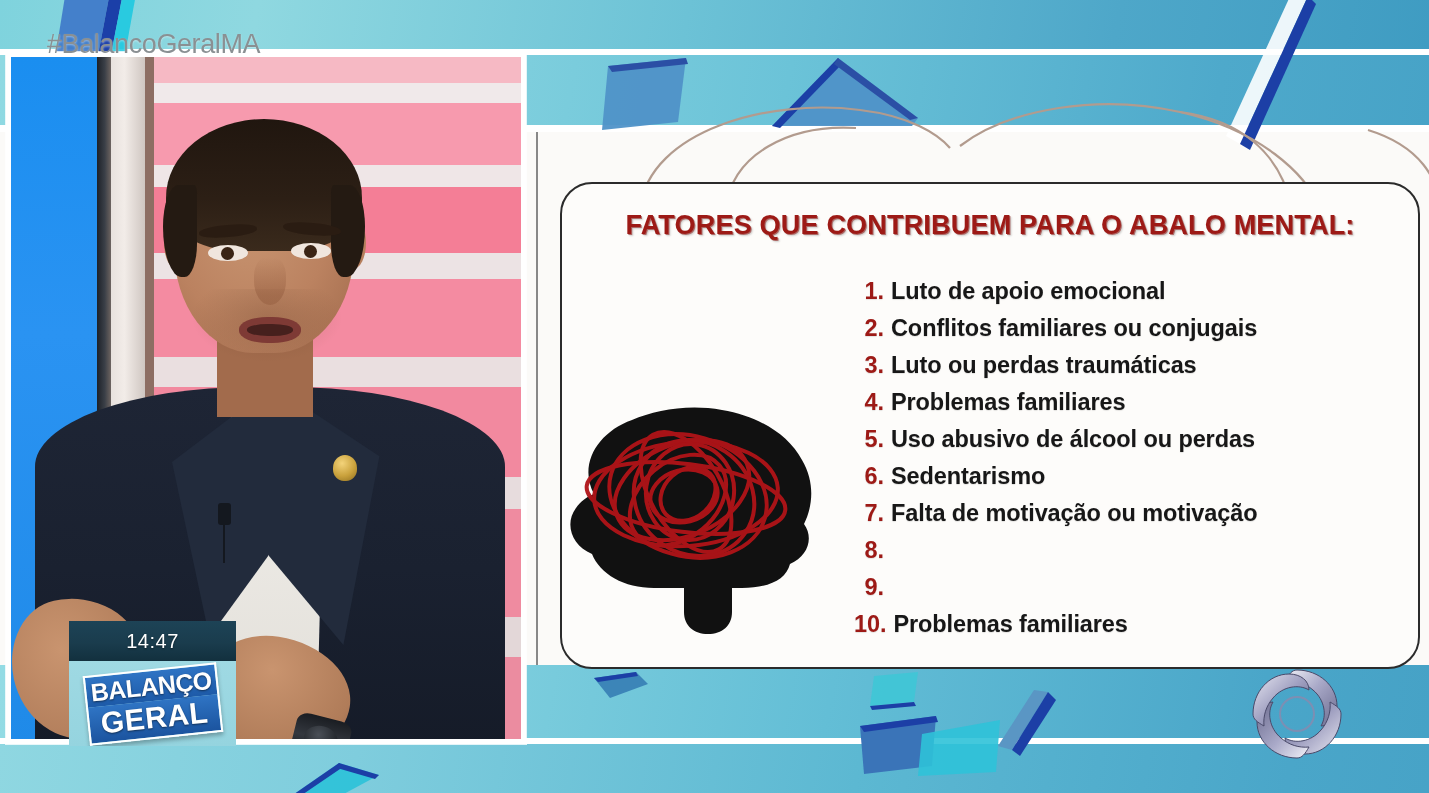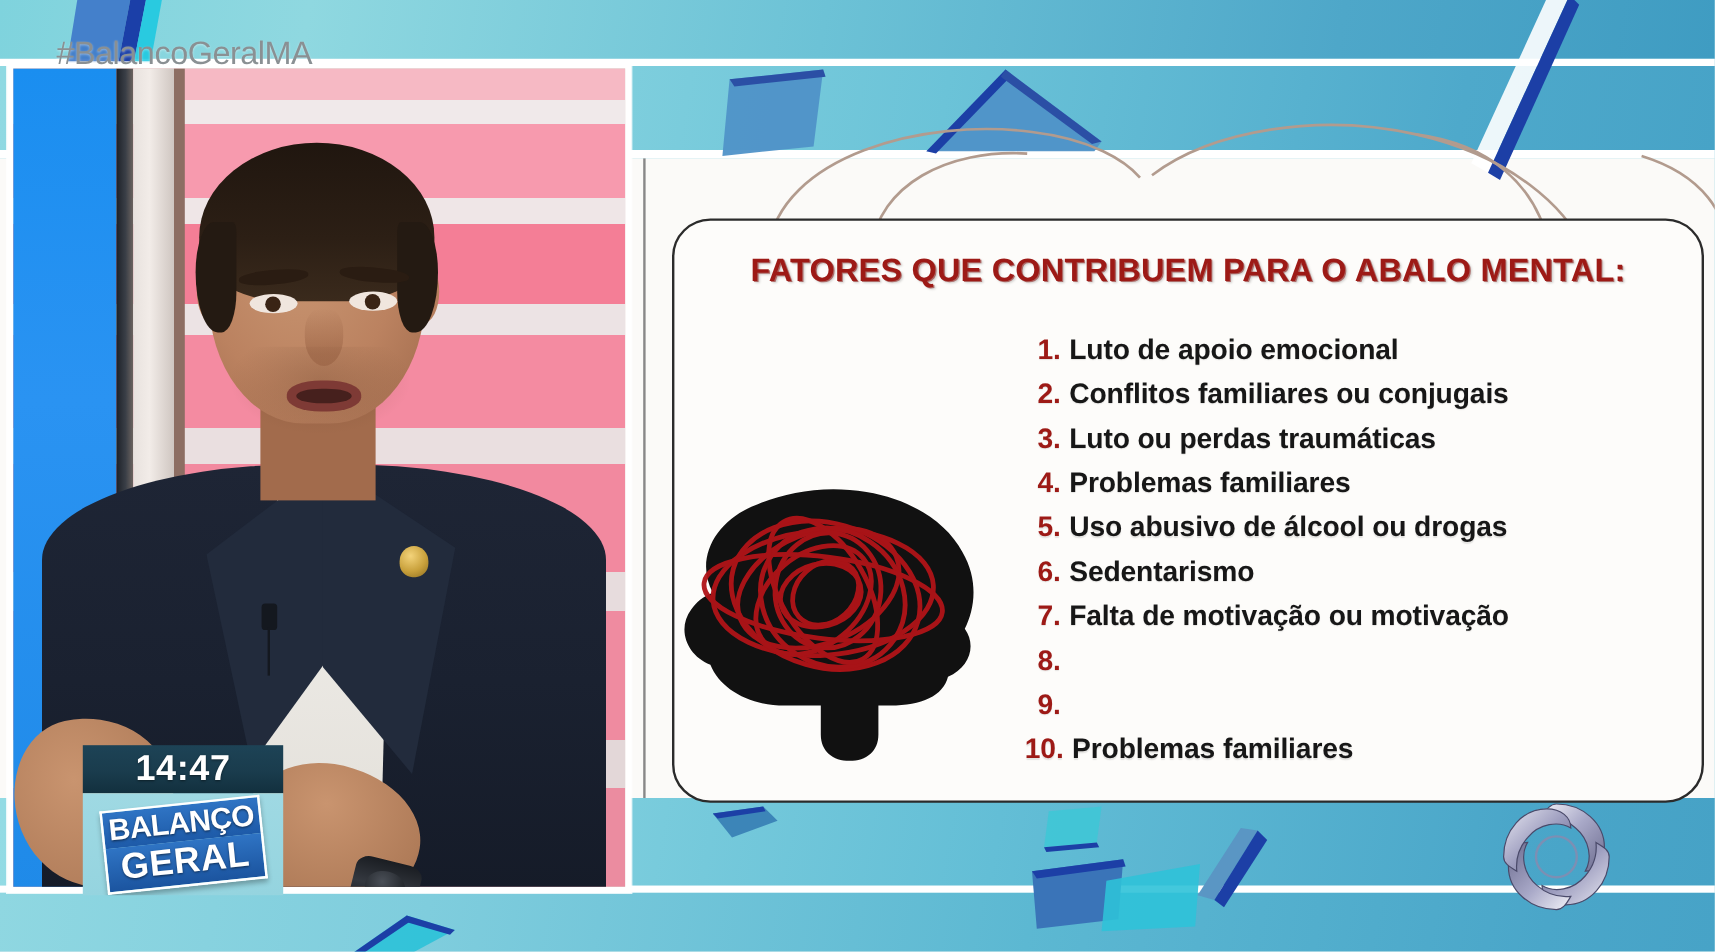--- a/index.html
+++ b/index.html
@@ -200,21 +200,21 @@
   }
 
   
   .bug { position:absolute; left:69px; top:621px; width:167px; height:125px; }
   .bug-clock {
     height:40px; width:100%;
     background:linear-gradient(180deg,#1d4356 0%, #1a3c4d 55%, #12303e 100%);
     display:flex; align-items:center; justify-content:center;
   }
   .bug-clock span {
-    color:#ffffff; font-size:30px; font-weight:bold; letter-spacing:.5px;
+    color:#ffffff; font-size:20px; font-weight:normal; letter-spacing:.5px;
     text-shadow:0 1px 2px rgba(0,0,0,.45);
   }
   .bug-logo {
     height:85px; width:100%;
     background:linear-gradient(180deg,#9fd9e3 0%, #95d4df 100%);
     display:flex; align-items:center; justify-content:center;
     position:relative; overflow:hidden;
   }
   .bg-plate {
     transform:rotate(-6deg);
@@ -503,21 +503,21 @@
         <li>
             <span class="num">3.</span>
             <span class="txt">Luto ou perdas traumáticas</span>
           </li>
         <li>
             <span class="num">4.</span>
             <span class="txt">Problemas familiares</span>
           </li>
         <li>
             <span class="num">5.</span>
-            <span class="txt">Uso abusivo de álcool ou drogas</span>
+            <span class="txt">Uso abusivo de álcool ou perdas</span>
           </li>
         <li>
             <span class="num">6.</span>
             <span class="txt">Sedentarismo</span>
           </li>
         <li>
             <span class="num">7.</span>
             <span class="txt">Falta de motivação ou motivação</span>
           </li>
         <li>

